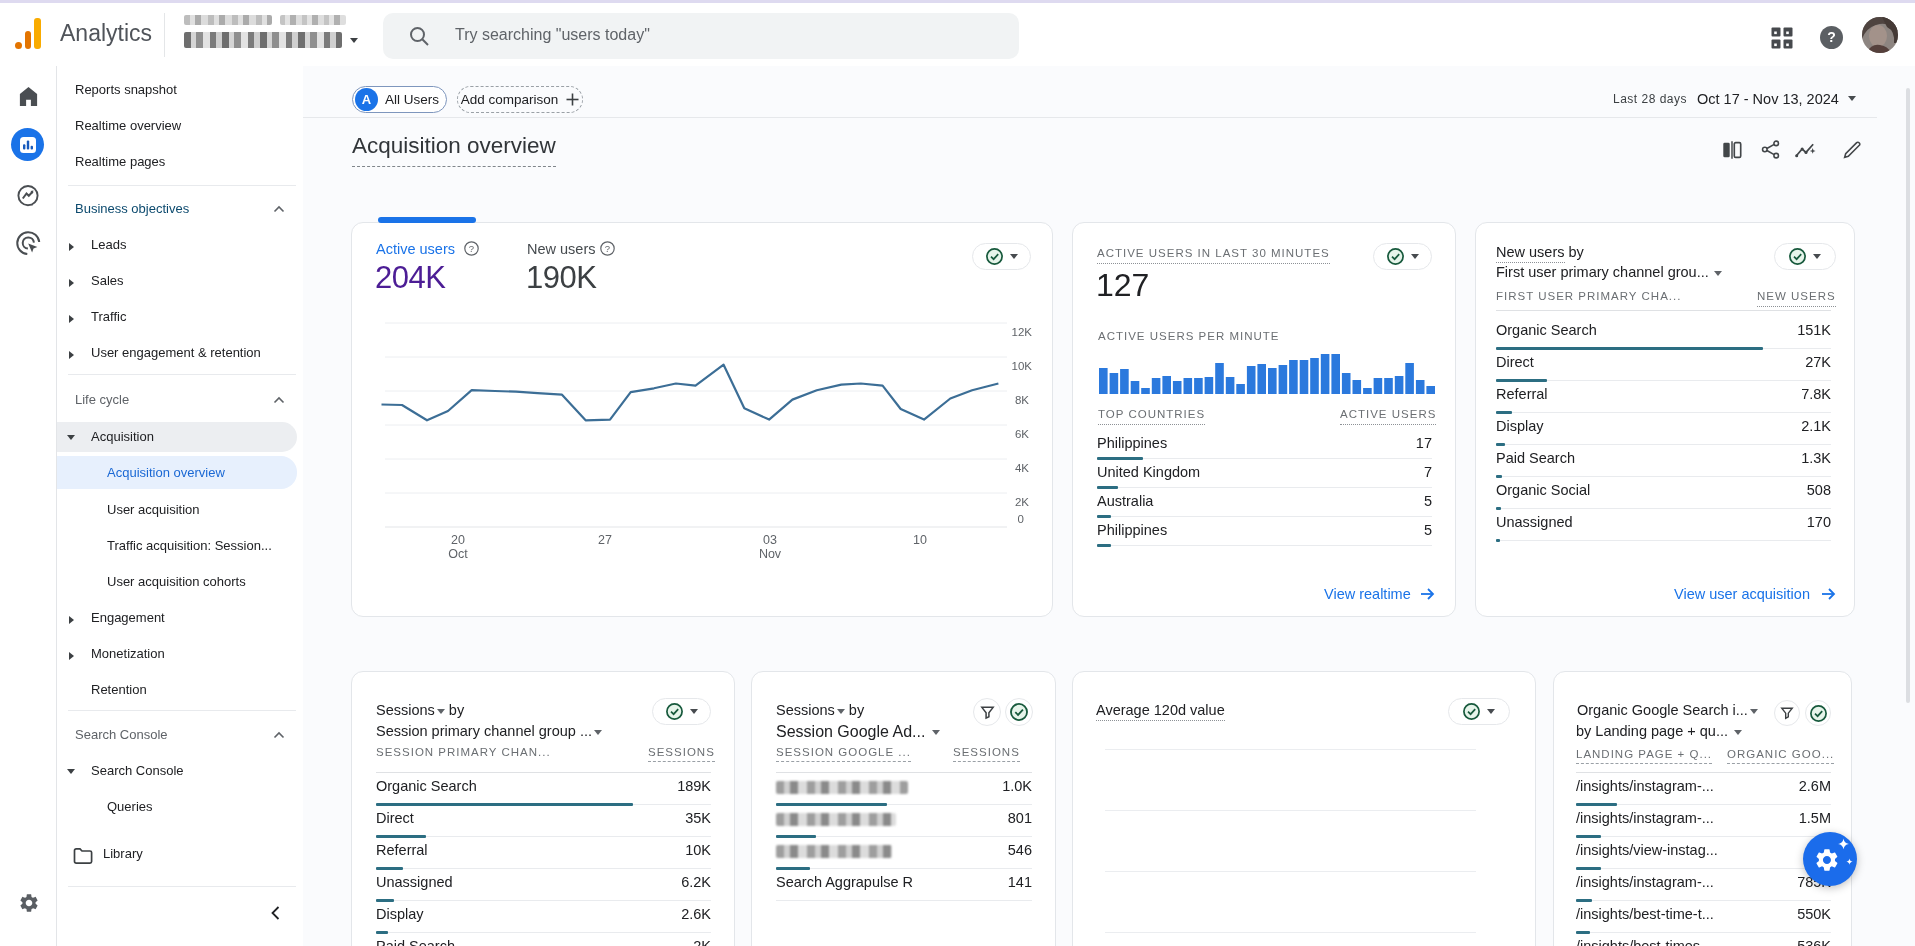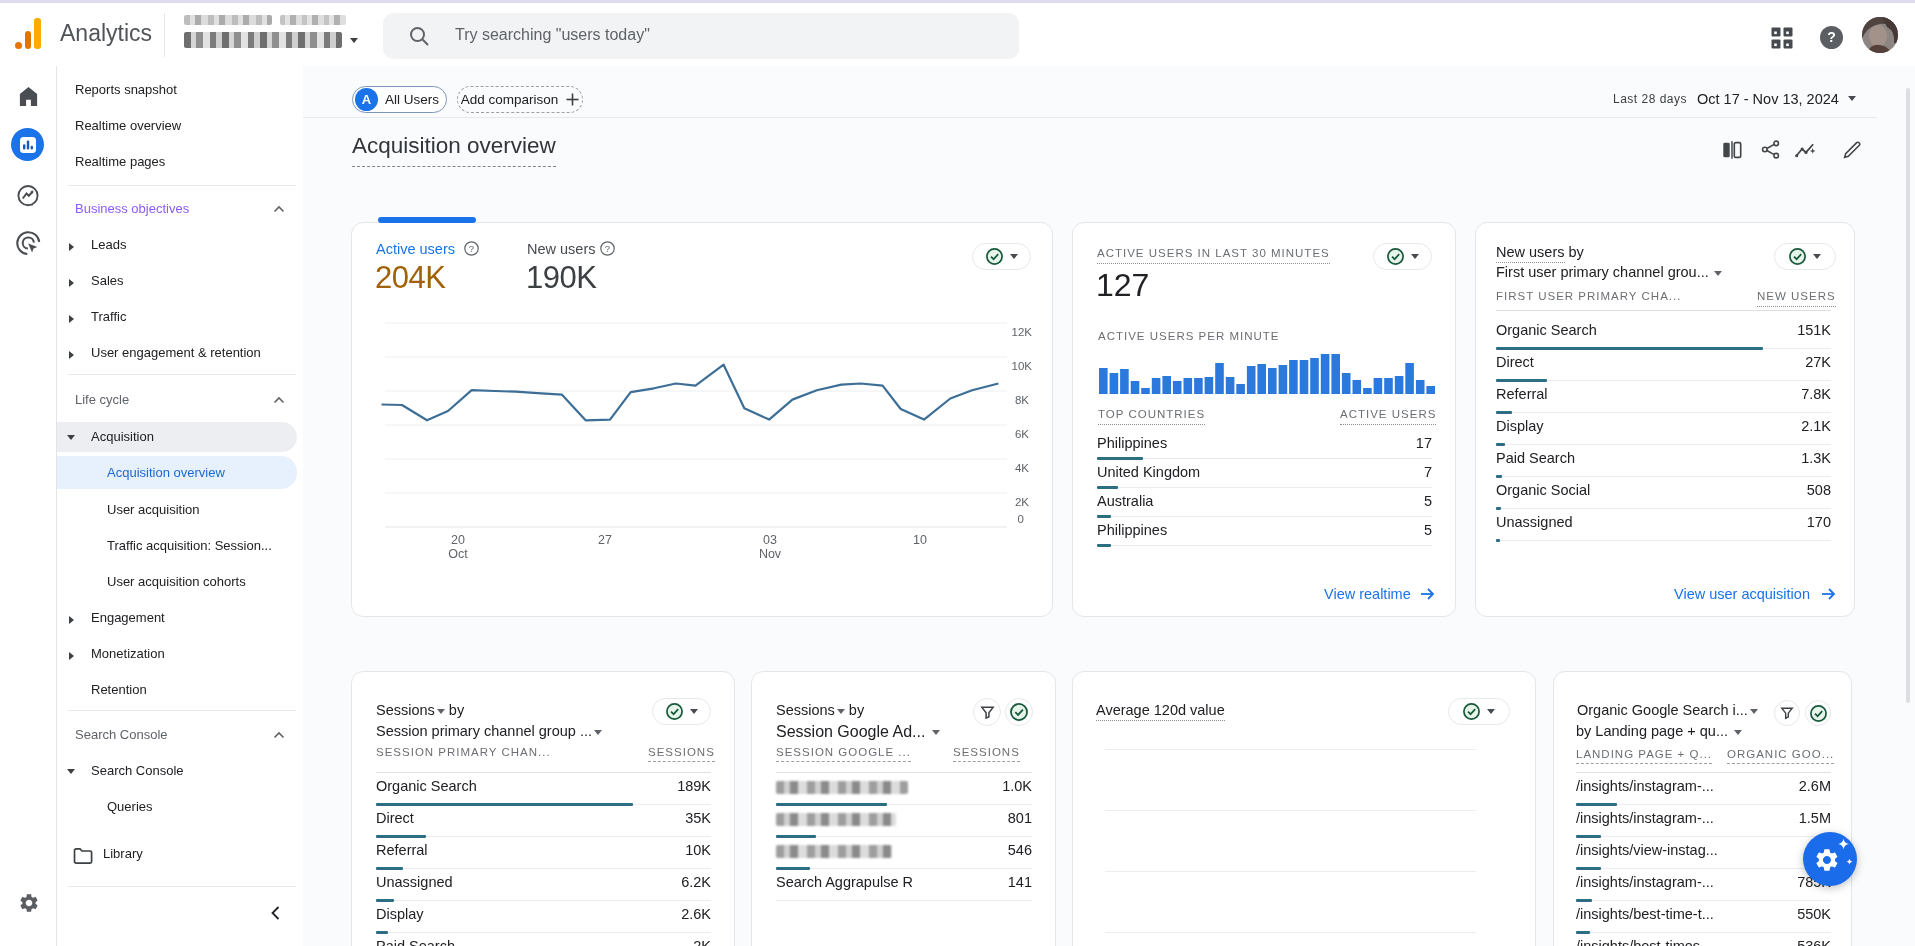--- a/index.html
+++ b/index.html
@@ -112,21 +112,21 @@
   <svg class="abs" style="left:18px;top:826px" width="22" height="22" viewBox="0 0 24 24" fill="#5a5e63">
       <path d="M19.14 12.94c.04-.3.06-.61.06-.94 0-.32-.02-.64-.07-.94l2.03-1.58c.18-.14.23-.41.12-.61l-1.92-3.32c-.12-.22-.37-.29-.59-.22l-2.39.96c-.5-.38-1.03-.7-1.62-.94l-.36-2.54c-.04-.24-.24-.41-.48-.41h-3.84c-.24 0-.43.17-.47.41l-.36 2.54c-.59.24-1.13.57-1.62.94l-2.39-.96c-.22-.08-.47 0-.59.22L2.74 8.87c-.12.21-.08.47.12.61l2.03 1.58c-.05.3-.09.63-.09.94s.02.64.07.94l-2.03 1.58c-.18.14-.23.41-.12.61l1.92 3.32c.12.22.37.29.59.22l2.39-.96c.5.38 1.03.7 1.62.94l.36 2.54c.05.24.24.41.48.41h3.84c.24 0 .44-.17.47-.41l.36-2.54c.59-.24 1.13-.56 1.62-.94l2.39.96c.22.08.47 0 .59-.22l1.92-3.32c.12-.22.07-.47-.12-.61l-2.01-1.58zM12 15.6c-1.98 0-3.6-1.62-3.6-3.6s1.62-3.6 3.6-3.6 3.6 1.62 3.6 3.6-1.62 3.6-3.6 3.6z"></path>
     </svg>
 </div>
 
 <div class="abs" id="nav" style="left:57px;top:66px;width:246px;height:880px;background:#fff;font-size:13px">
   <div class="abs" style="left:18px;top:16px">Reports snapshot</div>
   <div class="abs" style="left:18px;top:52px">Realtime overview</div>
   <div class="abs" style="left:18px;top:88px">Realtime pages</div>
   <div class="abs" style="left:11px;top:119px;width:228px;height:1px;background:#e8eaed"></div>
-  <div class="abs" style="left:18px;top:135px;color:#8b5cf6">Business objectives</div>
+  <div class="abs" style="left:18px;top:135px;color:#0c4a6e">Business objectives</div>
   <svg class="abs" style="left:216px;top:139px" width="12" height="8" viewBox="0 0 12 8" fill="none" stroke="#5f6368" stroke-width="1.6">
       <path d="M1.5 6.5 L6 2 L10.5 6.5"></path>
     </svg>
   <div class="abs arr" style="left:12px;top:177px"></div>
     <div class="abs" style="left:34px;top:171px">Leads</div>
   <div class="abs arr" style="left:12px;top:213px"></div>
     <div class="abs" style="left:34px;top:207px">Sales</div>
   <div class="abs arr" style="left:12px;top:249px"></div>
     <div class="abs" style="left:34px;top:243px">Traffic</div>
   <div class="abs arr" style="left:12px;top:285px"></div>
@@ -214,21 +214,21 @@
 
 <div class="abs" style="left:1906px;top:88px;width:4px;height:615px;background:#dcdee2;border-radius:2px"></div>
 
 <div class="card" style="left:351px;top:222px;width:702px;height:395px"></div>
 <div class="abs" style="left:378px;top:217px;width:98px;height:6px;background:#1a73e8;border-radius:3px"></div>
 <div class="abs" style="left:376px;top:241px;font-size:14.5px;color:#1a73e8">Active users</div>
 <svg class="abs" style="left:464px;top:241px" width="15" height="15" viewBox="0 0 15 15">
     <circle cx="7.5" cy="7.5" r="6.7" fill="none" stroke="#5f6368" stroke-width="1.2"></circle>
     <text x="7.5" y="10.8" font-size="9.5" fill="#5f6368" text-anchor="middle" font-family="Liberation Sans">?</text>
   </svg>
-<div class="abs" style="left:375px;top:260px;font-size:31px;letter-spacing:-.5px;color:#a16207">204K</div>
+<div class="abs" style="left:375px;top:260px;font-size:31px;letter-spacing:-.5px;color:#4c1d95">204K</div>
 <div class="abs" style="left:527px;top:241px;font-size:14.5px;color:#454a4e">New users</div>
 <svg class="abs" style="left:600px;top:241px" width="15" height="15" viewBox="0 0 15 15">
     <circle cx="7.5" cy="7.5" r="6.7" fill="none" stroke="#5f6368" stroke-width="1.2"></circle>
     <text x="7.5" y="10.8" font-size="9.5" fill="#5f6368" text-anchor="middle" font-family="Liberation Sans">?</text>
   </svg>
 <div class="abs" style="left:526px;top:260px;font-size:31px;letter-spacing:-.5px;color:#3c4043">190K</div>
 <div class="pill" style="left:972px;top:243px;width:59px">
   <svg width="17" height="17" viewBox="0 0 17 17">
       <circle cx="8.5" cy="8.5" r="7.6" fill="#e6f4ea" stroke="#17593c" stroke-width="1.7"></circle>
       <path d="M5 8.7 L7.6 11.2 L12.2 6.2" fill="none" stroke="#17593c" stroke-width="1.7"></path>

